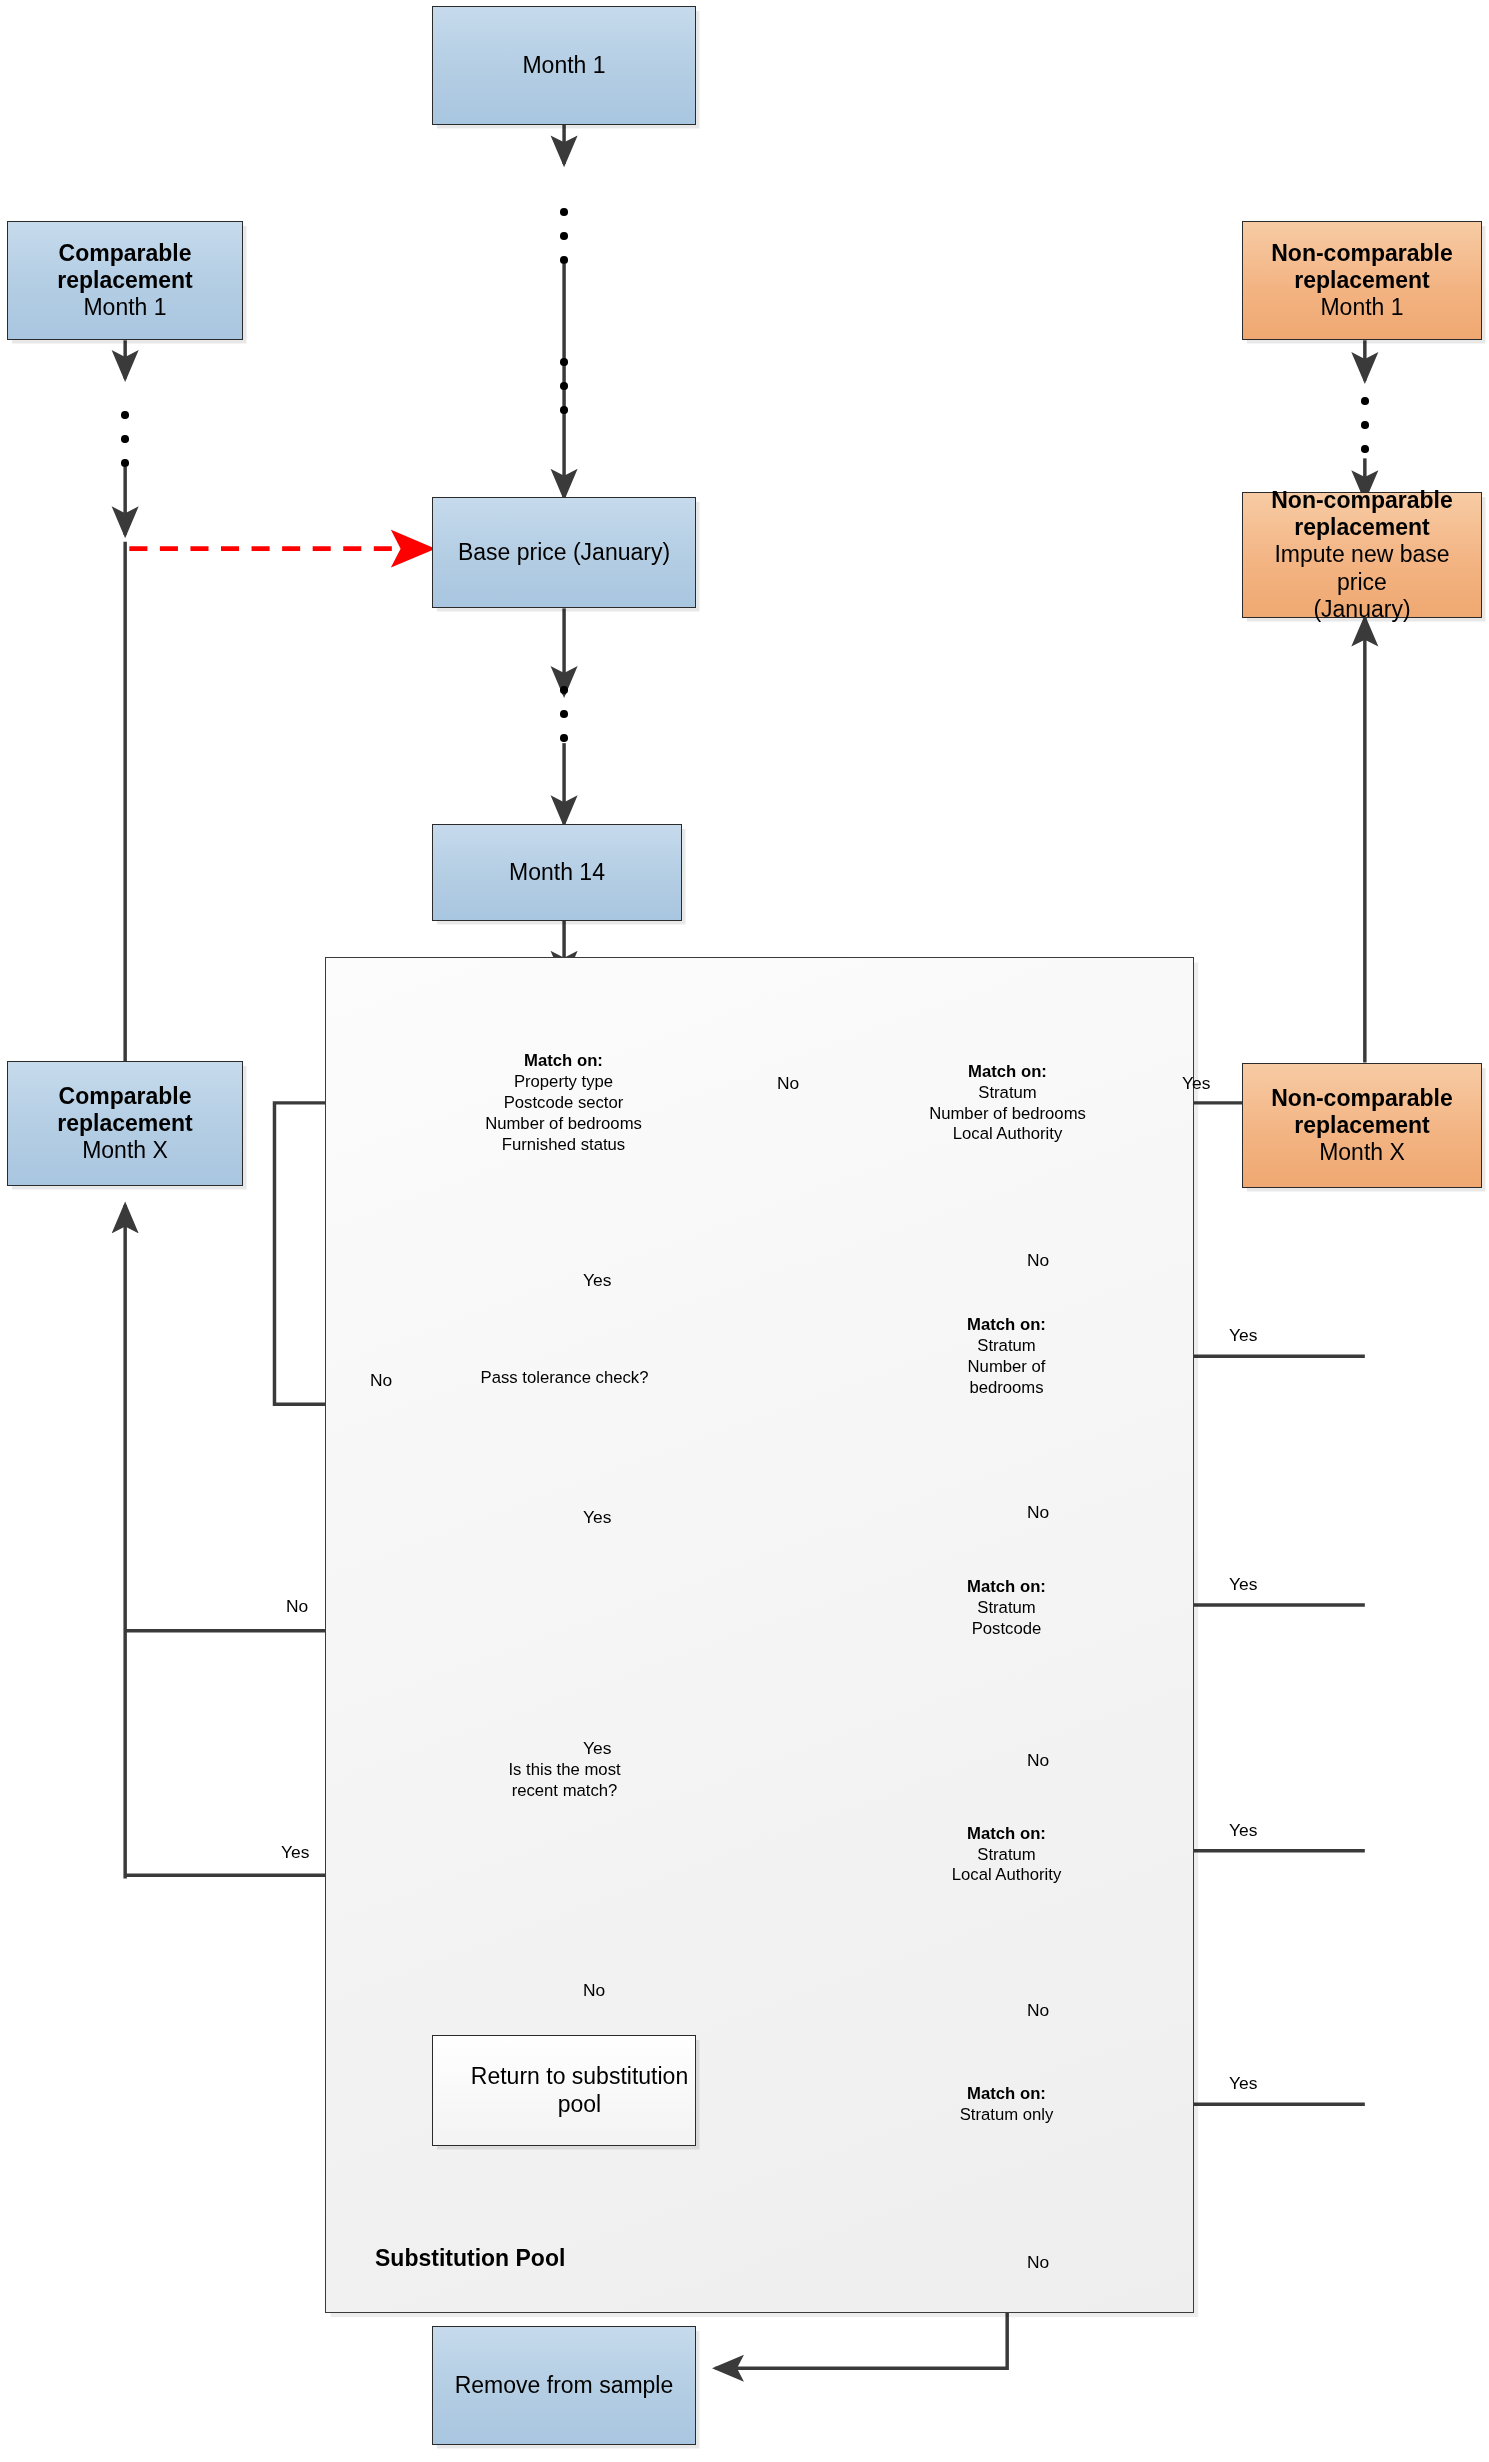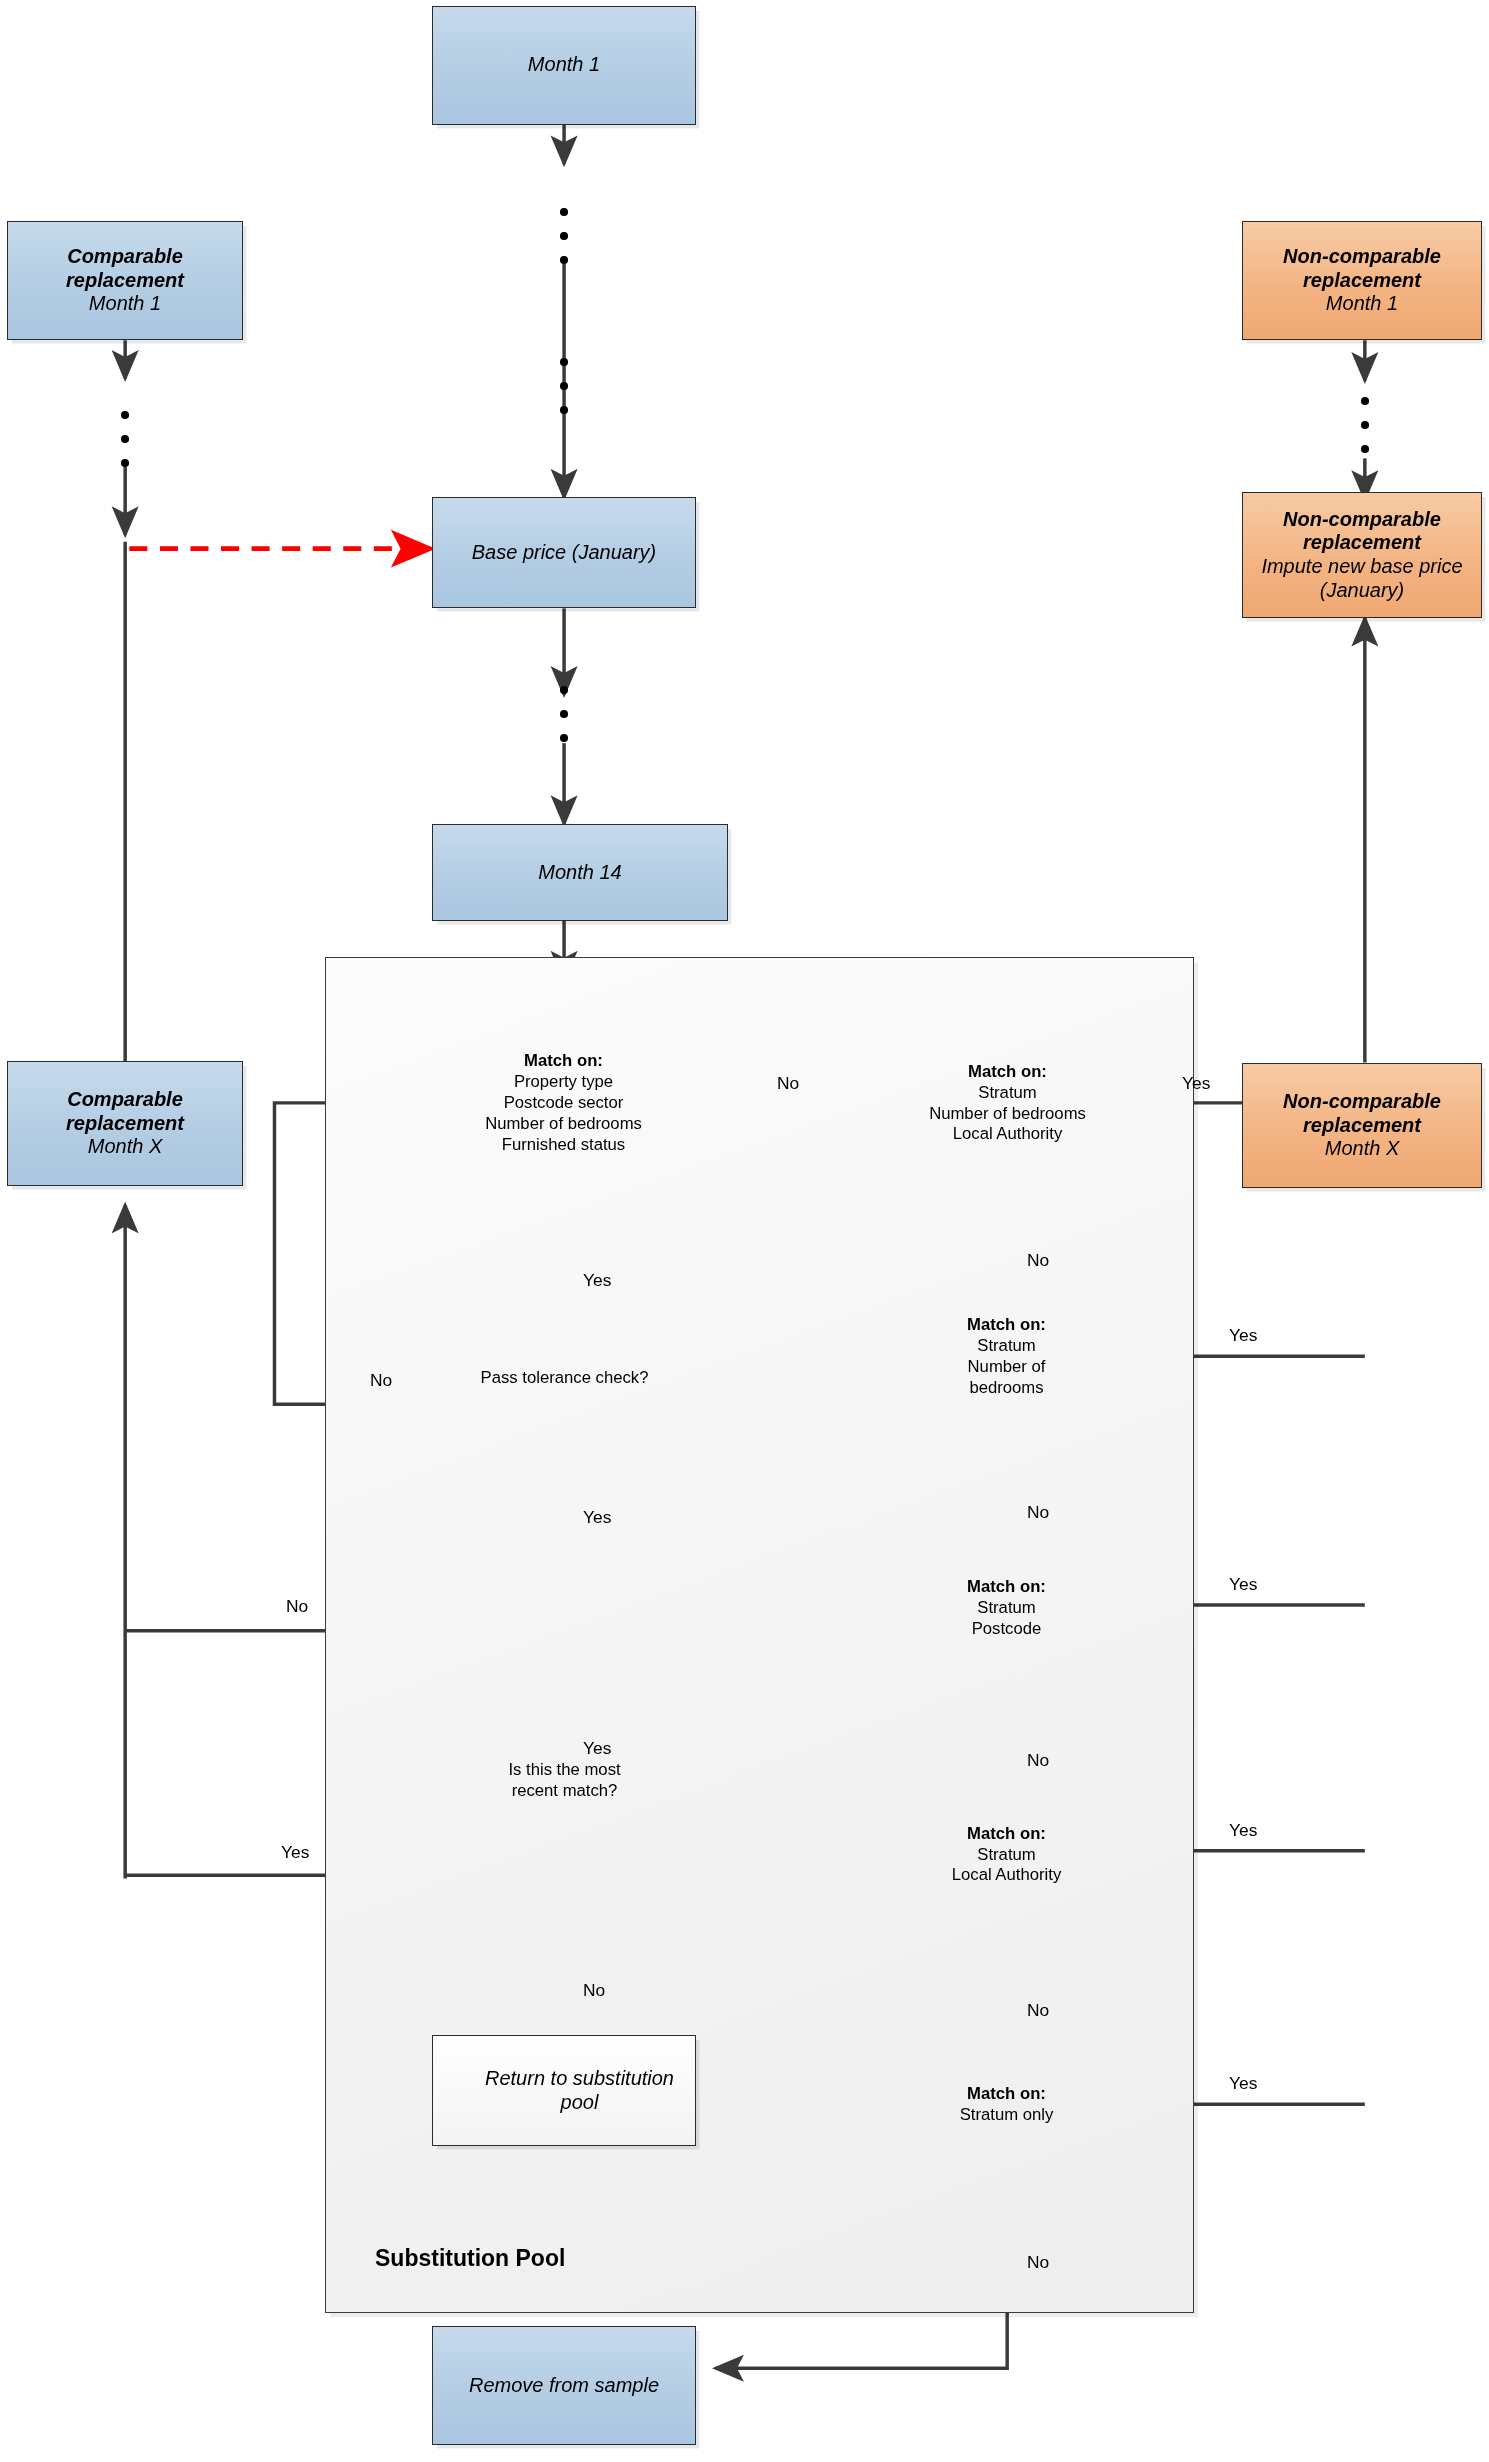--- a/index.html
+++ b/index.html
@@ -8,21 +8,21 @@
   svg.wires{position:absolute;left:0;top:0;width:1490px;height:2462px;}
   .node{position:absolute;box-sizing:border-box;display:flex;align-items:center;justify-content:center;
         text-align:center;line-height:1.18;}
   .boxnode{border:1.1px solid #2b2b2b;}
   .blue{background:linear-gradient(180deg,#c6daec 0%,#b3cde3 55%,#a9c6e0 100%);}
   .orange{background:linear-gradient(180deg,#f7cba4 0%,#f3b483 55%,#efa871 100%);}
   .white{background:linear-gradient(180deg,#ffffff 0%,#f3f3f3 100%);padding-left:31px;}
   .shadowbox{box-shadow:4.2px 4.2px 0 -0.7px rgba(0,0,0,0.09);}
   .lbl-bold{font-weight:bold;}
   .txt{display:block;}
-  .nodetext{font-size:20px;color:#000;padding:2.8px 5.6px;font-style:italic;}
+  .nodetext{font-size:23px;color:#000;padding:2.8px 5.6px;}
   .nodetext .t1{font-weight:bold;}
   .diamond-wrap{position:absolute;}
   .diamond-text{position:absolute;left:0;top:0;width:100%;height:100%;display:flex;
       flex-direction:column;align-items:center;justify-content:center;text-align:center;
       font-size:16.7px;color:#000;line-height:1.25;pointer-events:none;}
   .edgelabel{position:absolute;font-size:17.4px;color:#000;white-space:nowrap;}
   .pooltitle{position:absolute;font-size:23px;font-weight:bold;color:#000;}
   .dots{position:absolute;display:flex;flex-direction:column;align-items:center;justify-content:space-between;}
   .dots i{display:block;width:7.6px;height:7.6px;border-radius:50%;background:#000;}
   .poolbox{position:absolute;border:1px solid #3a3a3a;
@@ -194,21 +194,21 @@
   </div>
 
   <div class="node boxnode blue shadowbox" style="left:432px;top:5.6px;width:264px;height:119px;">
     <span class="nodetext">Month 1</span>
   </div>
 
   <div class="node boxnode blue shadowbox" style="left:432px;top:497px;width:264px;height:111px;">
     <span class="nodetext">Base price (January)</span>
   </div>
 
-  <div class="node boxnode blue shadowbox" style="left:432px;top:824px;width:296px;height:97px;">
+  <div class="node boxnode blue shadowbox" style="left:432px;top:824px;width:250px;height:97px;">
     <span class="nodetext">Month 14</span>
   </div>
 
   <div class="node boxnode blue shadowbox" style="left:7px;top:221px;width:236px;height:119px;">
     <span class="nodetext">
       <span class="txt t1">Comparable</span>
       <span class="txt t1">replacement</span>
       <span class="txt">Month 1</span>
     </span>
   </div>

